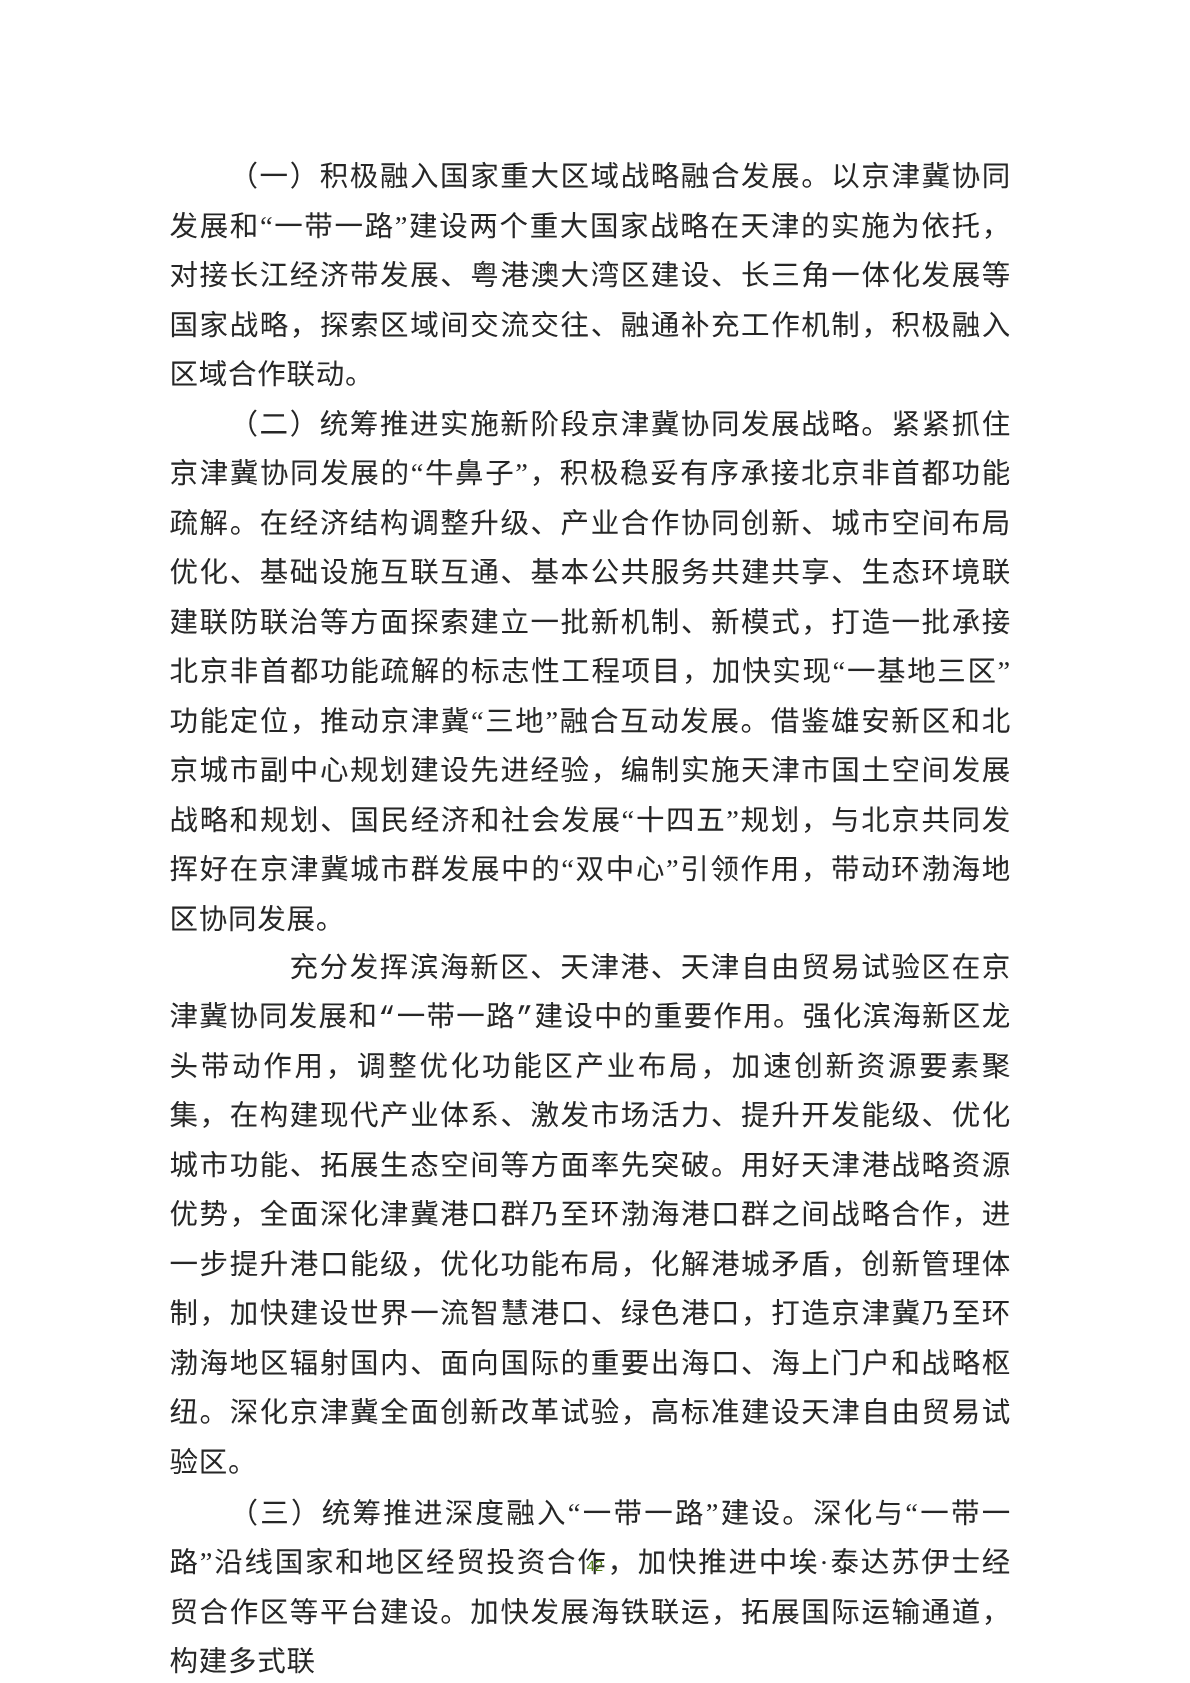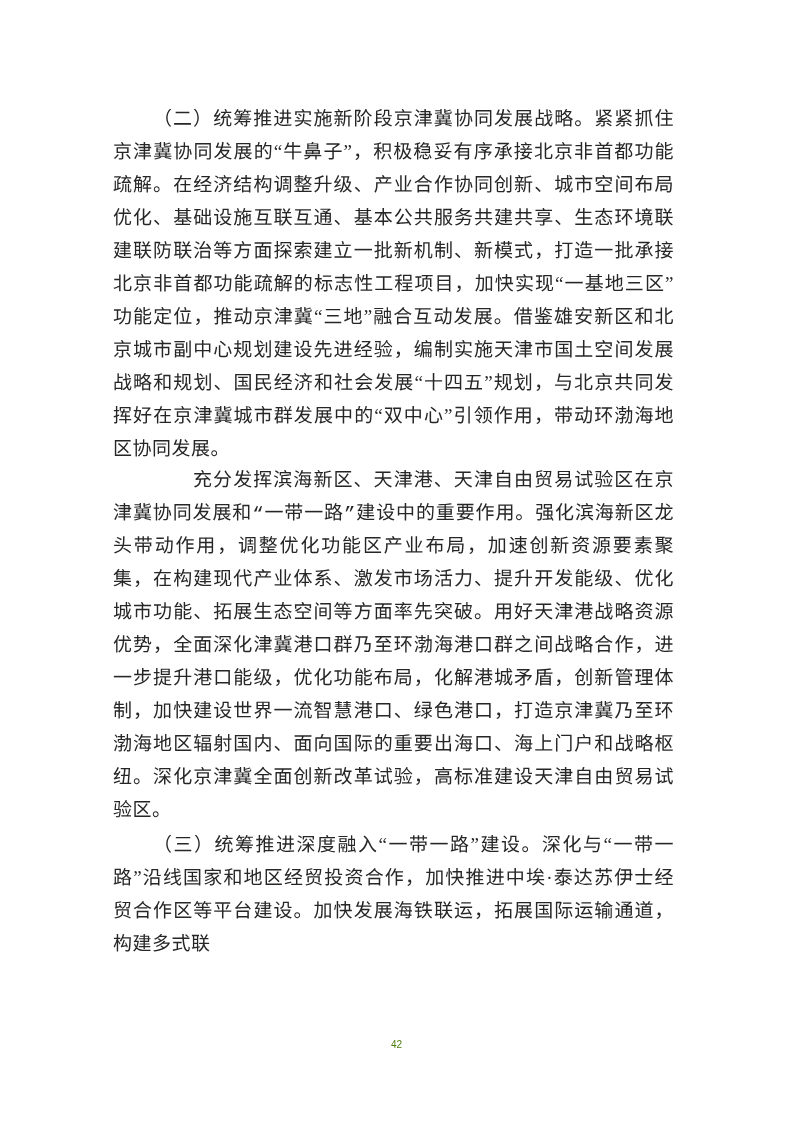--- a/index.html
+++ b/index.html
@@ -50,20 +50,21 @@
     font-size: 10px;
     color: #4d7c0f;
     font-family: Liberation Sans, sans-serif;
   }
 </style>
 </head>
 <body>
 
 <div class="page">
   <main class="doc-body">
+    <p class="para indent-2">（一）积极融入国家重大区域战略融合发展。以京津冀协同发展和“一带一路”建设两个重大国家战略在天津的实施为依托，对接长江经济带发展、粤港澳大湾区建设、长三角一体化发展等国家战略，探索区域间交流交往、融通补充工作机制，积极融入区域合作联动。</p>
     <p class="para indent-2">（二）统筹推进实施新阶段京津冀协同发展战略。紧紧抓住京津冀协同发展的“牛鼻子”，积极稳妥有序承接北京非首都功能疏解。在经济结构调整升级、产业合作协同创新、城市空间布局优化、基础设施互联互通、基本公共服务共建共享、生态环境联建联防联治等方面探索建立一批新机制、新模式，打造一批承接北京非首都功能疏解的标志性工程项目，加快实现“一基地三区”功能定位，推动京津冀“三地”融合互动发展。借鉴雄安新区和北京城市副中心规划建设先进经验，编制实施天津市国土空间发展战略和规划、国民经济和社会发展“十四五”规划，与北京共同发挥好在京津冀城市群发展中的“双中心”引领作用，带动环渤海地区协同发展。</p>
     <p class="para indent-4">充分发挥滨海新区、天津港、天津自由贸易试验区在京津冀协同发展和“一带一路”建设中的重要作用。强化滨海新区龙头带动作用，调整优化功能区产业布局，加速创新资源要素聚集，在构建现代产业体系、激发市场活力、提升开发能级、优化城市功能、拓展生态空间等方面率先突破。用好天津港战略资源优势，全面深化津冀港口群乃至环渤海港口群之间战略合作，进一步提升港口能级，优化功能布局，化解港城矛盾，创新管理体制，加快建设世界一流智慧港口、绿色港口，打造京津冀乃至环渤海地区辐射国内、面向国际的重要出海口、海上门户和战略枢纽。深化京津冀全面创新改革试验，高标准建设天津自由贸易试验区。</p>
     <p class="para indent-2">（三）统筹推进深度融入“一带一路”建设。深化与“一带一路”沿线国家和地区经贸投资合作，加快推进中埃·泰达苏伊士经贸合作区等平台建设。加快发展海铁联运，拓展国际运输通道，构建多式联</p>
   </main>
 
   <footer class="page-footer">
     <span class="page-number">42</span>
   </footer>
 </div>
 

